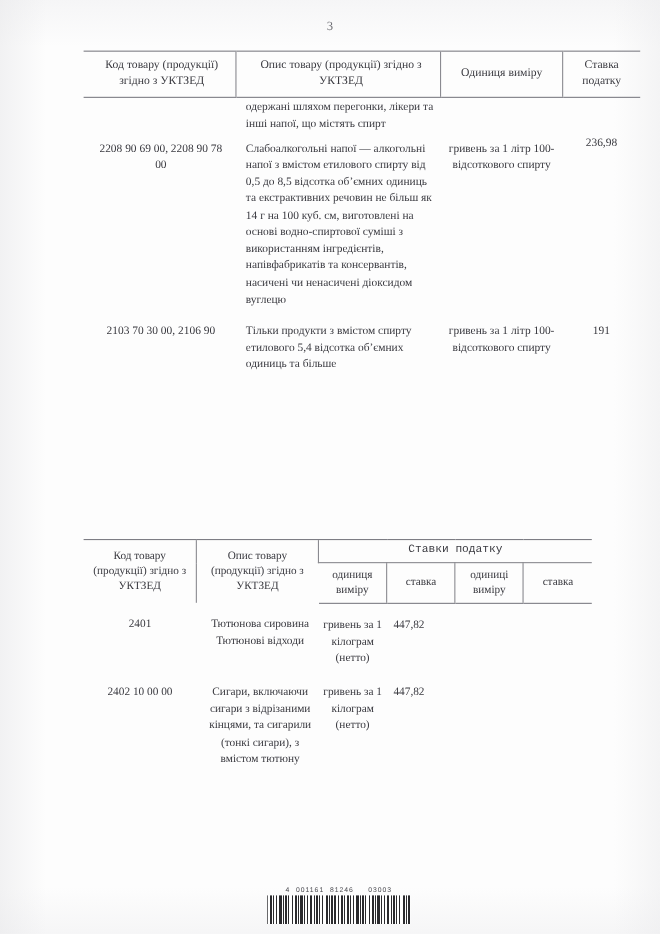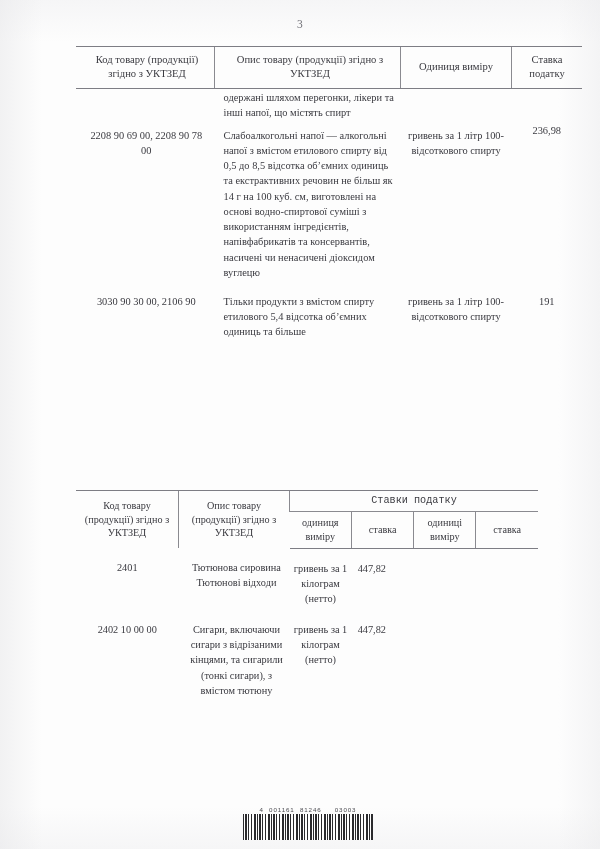--- a/index.html
+++ b/index.html
@@ -193,21 +193,21 @@
     </tr>
 
     <tr class="body">
       <td class="c-code" style="padding-top:7px">2208 90 69 00, 2208 90 78 00</td>
       <td class="c-desc" style="padding-top:7px">Слабоалкогольні напої — алкогольні напої з вмістом етилового спирту від 0,5 до 8,5 відсотка об’ємних одиниць та екстрактивних речовин не більш як 14 г на 100 куб. см, виготовлені на основі водно-спиртової суміші з використанням інгредієнтів, напівфабрикатів та консервантів, насичені чи ненасичені діоксидом вуглецю</td>
       <td class="c-unit" style="padding-top:7px">гривень за 1 літр 100-відсоткового спирту</td>
       <td class="c-rate" style="padding-top:2px">236,98</td>
     </tr>
 
     <tr class="body">
-      <td class="c-code" style="padding-top:14px">3030 90 30 00, 2106 90</td>
+      <td class="c-code" style="padding-top:14px">2103 70 30 00, 2106 90</td>
       <td class="c-desc" style="padding-top:14px">Тільки продукти з вмістом спирту етилового 5,4 відсотка об’ємних одиниць та більше</td>
       <td class="c-unit" style="padding-top:14px">гривень за 1 літр 100-відсоткового спирту</td>
       <td class="c-rate" style="padding-top:14px">191</td>
     </tr>
   </tbody>
     </table>
 
 
   <table id="table-tobacco" class="doc-table">
     <tbody>

